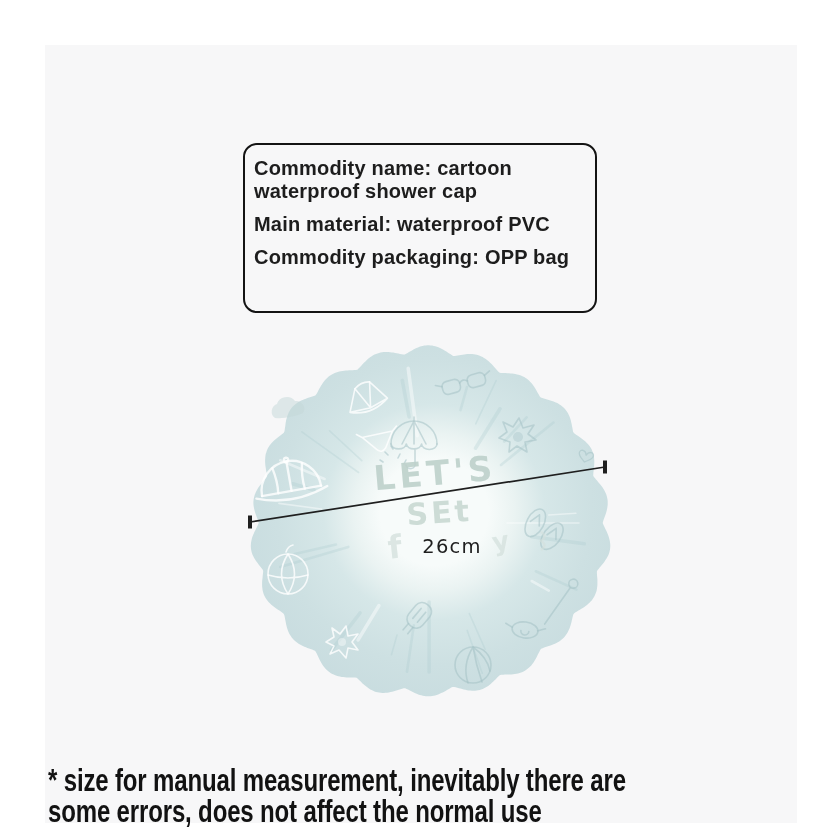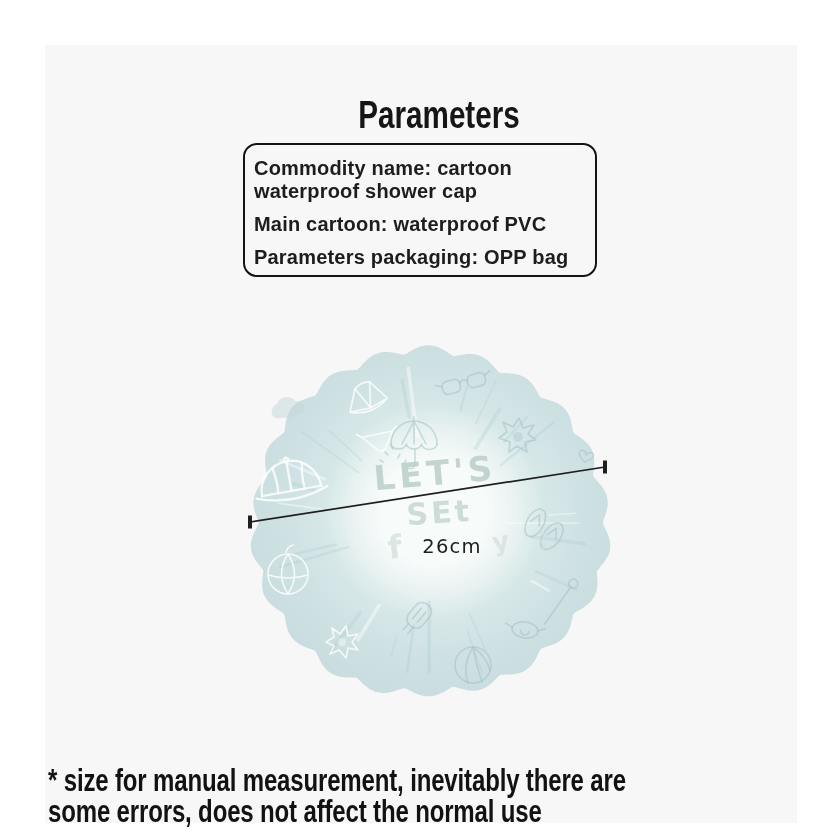--- a/index.html
+++ b/index.html
@@ -2,46 +2,43 @@
 <html><head>
 <meta charset="utf-8">
 <style>
   html,body{margin:0;padding:0;background:#ffffff;}
   .stage{position:relative;width:840px;height:840px;background:#ffffff;overflow:hidden;
          font-family:"Liberation Sans",sans-serif;}
   .panel{position:absolute;left:45px;top:45px;width:752px;height:778px;background:#f7f7f8;}
   .title-wrap{position:absolute;left:439px;top:96px;transform:translateX(-50%);white-space:nowrap;}
   .title-inner{display:inline-block;transform:scaleX(0.78);font-size:38px;line-height:38px;
          font-weight:bold;color:#161616;}
-  .spec-box{position:absolute;left:243px;top:143px;width:354px;height:134px;box-sizing:border-box;
+  .spec-box{position:absolute;left:243px;top:143px;width:354px;height:170px;box-sizing:border-box;
          border:2px solid #141414;border-radius:14px;padding:12px 8px 0 9px;}
   .spec-box p{margin:0 0 10px 0;font-size:20px;line-height:23px;font-weight:bold;color:#1d1d1d;
          letter-spacing:0.2px;}
   .spec-box p.last{margin-top:6px;}
   .cap-svg{position:absolute;left:243px;top:342px;}
   .overlay-svg{position:absolute;left:0;top:0;}
   .footer{position:absolute;left:48px;top:765px;font-weight:bold;color:#121212;font-size:32px;
          line-height:31px;transform:scaleX(0.75);transform-origin:left top;white-space:nowrap;
          letter-spacing:-0.2px;}
 </style>
 </head>
 <body>
 
 <div class="stage">
 
   <div class="panel"></div>
 
-  <div class="title-wrap">
-    <span class="title-inner">Parameters</span>
-  </div>
 
   <div class="spec-box">
     <p>Commodity name: cartoon waterproof shower cap</p>
-    <p>Main cartoon: waterproof PVC</p>
-    <p class="last">Parameters packaging: OPP bag</p>
+    <p>Main material: waterproof PVC</p>
+    <p class="last">Commodity packaging: OPP bag</p>
   </div>
 
   <svg class="cap-svg" width="372" height="362" viewBox="0 0 372 362">
     <defs>
       <radialGradient id="capGrad" cx="51%" cy="47.5%" r="56%">
         <stop offset="0%" stop-color="#f7fbfa"></stop>
         <stop offset="27%" stop-color="#f7fbfa"></stop>
         <stop offset="40%" stop-color="#eaf3f2"></stop>
         <stop offset="55%" stop-color="#d6e7e8"></stop>
         <stop offset="78%" stop-color="#cde0e2"></stop>

